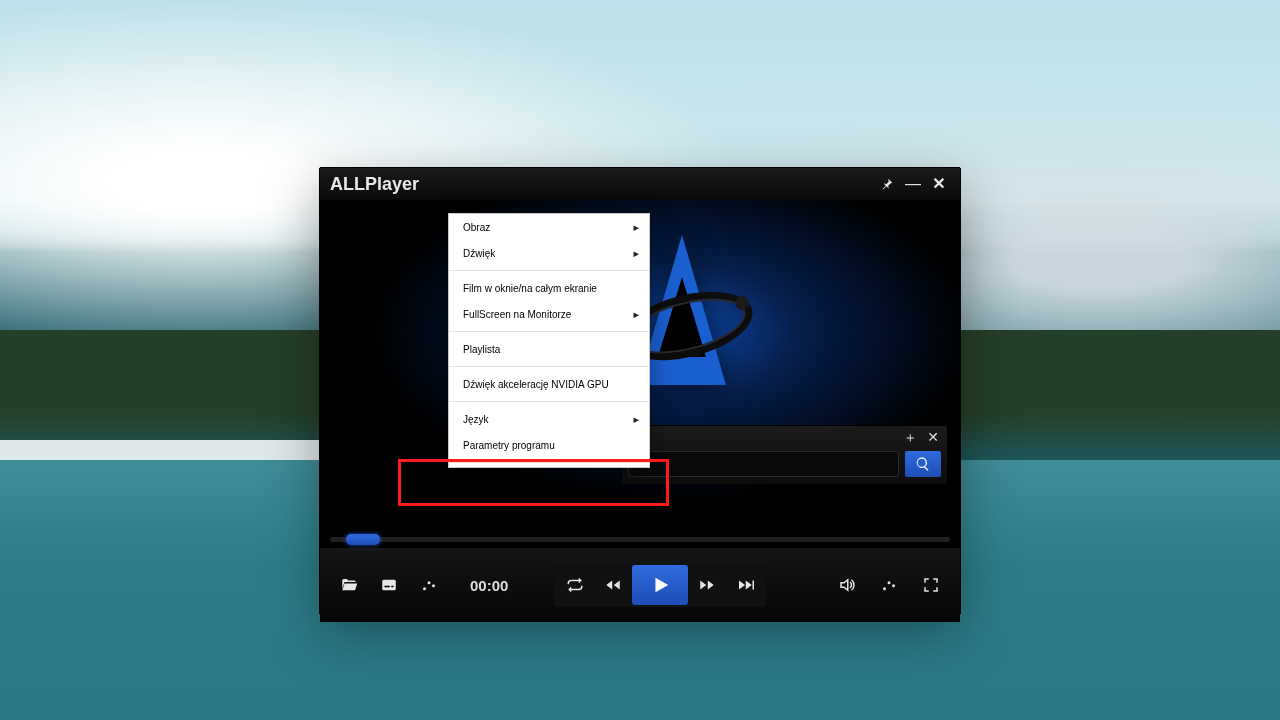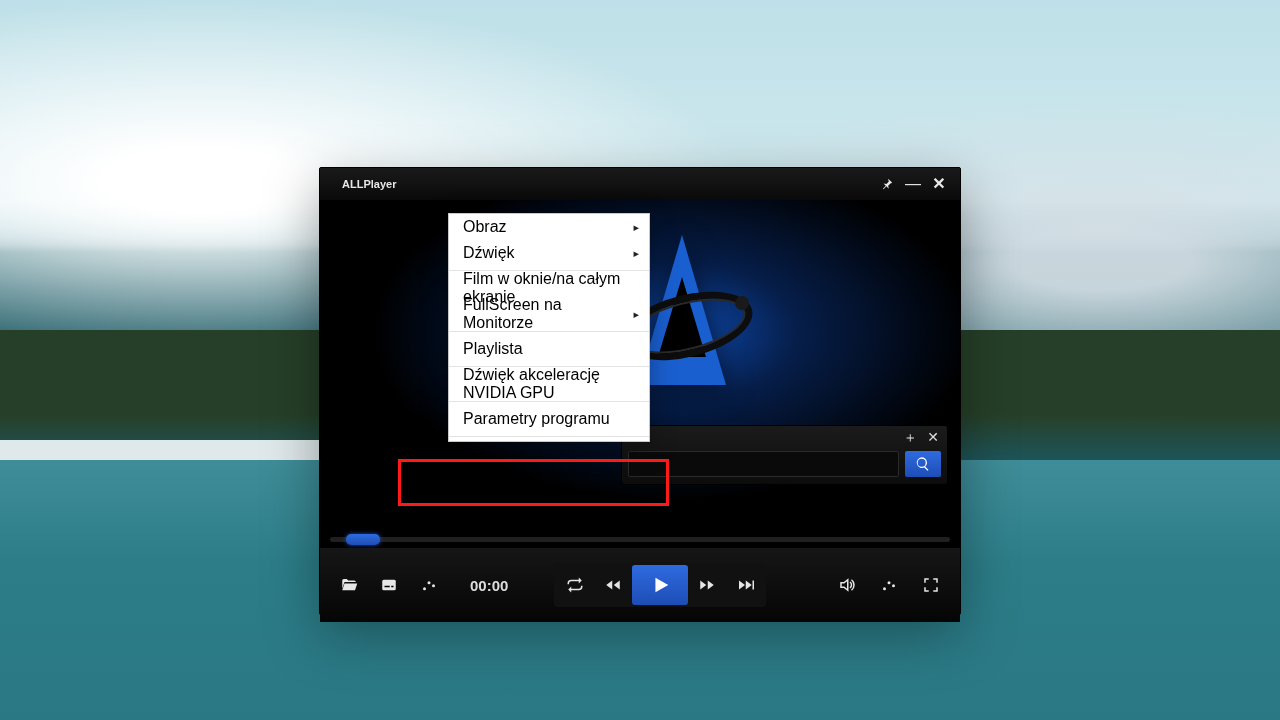--- a/index.html
+++ b/index.html
@@ -27,21 +27,21 @@
   }
 
   
   .player{
     position:absolute;left:319px;top:167px;width:640px;height:446px;
     background:#000;border:1px solid #000;border-radius:2px;
     box-shadow:0 18px 55px rgba(0,0,0,.35);
     color:#fff;
   }
   .titlebar{height:32px;display:flex;align-items:center;padding:0 10px;background:linear-gradient(#1a1a1a,#0a0a0a);}
-  .titlebar .title{font-size:11px;font-weight:600;color:#e8e8e8;margin-left:12px;}
+  .titlebar .title{font-size:18px;font-weight:600;color:#e8e8e8;}
   .titlebar .spacer{flex:1}
   .titlebar .tbtn{width:22px;height:20px;margin-left:4px;display:flex;align-items:center;justify-content:center;cursor:pointer;color:#e8e8e8}
   .video{
     position:relative;height:330px;background:radial-gradient(ellipse at 55% 40%, #0b3a8a 0 10%, #061e4a 25%, #000 60%);
   }
   
   .logo{
     position:absolute;left:300px;top:35px;width:120px;height:160px;
   }
   .logoA{
@@ -82,21 +82,21 @@
   .cbtn svg{width:18px;height:18px;fill:#e6e6e6}
   .transport{display:flex;align-items:center;background:#111;border-radius:4px;padding:2px;margin-left:20px}
   .transport .cbtn{width:38px;height:34px}
   .transport .play{width:56px;height:40px;background:linear-gradient(#2f6bdf,#1d4db6);border-radius:3px}
   .transport .play svg{width:22px;height:22px;fill:#fff}
   .right{margin-left:auto;display:flex;gap:12px}
 
   
   .ctxmenu{
     position:absolute;left:448px;top:213px;width:200px;background:#fff;color:#000;
-    box-shadow:0 6px 24px rgba(0,0,0,.35);border:1px solid #c9c9c9;font-size:16px;z-index:30;
+    box-shadow:0 6px 24px rgba(0,0,0,.35);border:1px solid #c9c9c9;font-size:10px;z-index:30;
   }
   .ctxmenu .mi{height:26px;display:flex;align-items:center;padding:0 14px;position:relative;cursor:default}
   .ctxmenu .mi.sub::after{content:"▸";position:absolute;right:10px;font-size:11px;color:#222}
   .ctxmenu .mi.disabled{color:#000000}
   .ctxmenu .sep{height:1px;background:#e3e3e3;margin:4px 0}
 
   
   .redbox{
     position:absolute;left:398px;top:459px;width:265px;height:41px;border:3px solid #ff1a1a;z-index:40;pointer-events:none;
   }
@@ -238,17 +238,18 @@
     <div class="mi sub">Obraz</div>
     <div class="mi sub">Dźwięk</div>
     <div class="sep"></div>
     <div class="mi">Film w oknie/na całym ekranie</div>
     <div class="mi sub disabled">FullScreen na Monitorze</div>
     <div class="sep"></div>
     <div class="mi">Playlista</div>
     <div class="sep"></div>
     <div class="mi disabled">Dźwięk akcelerację NVIDIA GPU</div>
     <div class="sep"></div>
+    <div class="mi sub">Język</div>
     <div class="mi">Parametry programu</div>
     <div class="sep"></div>
   </div>
 
 <div class="redbox"></div>
 
 </body></html>

